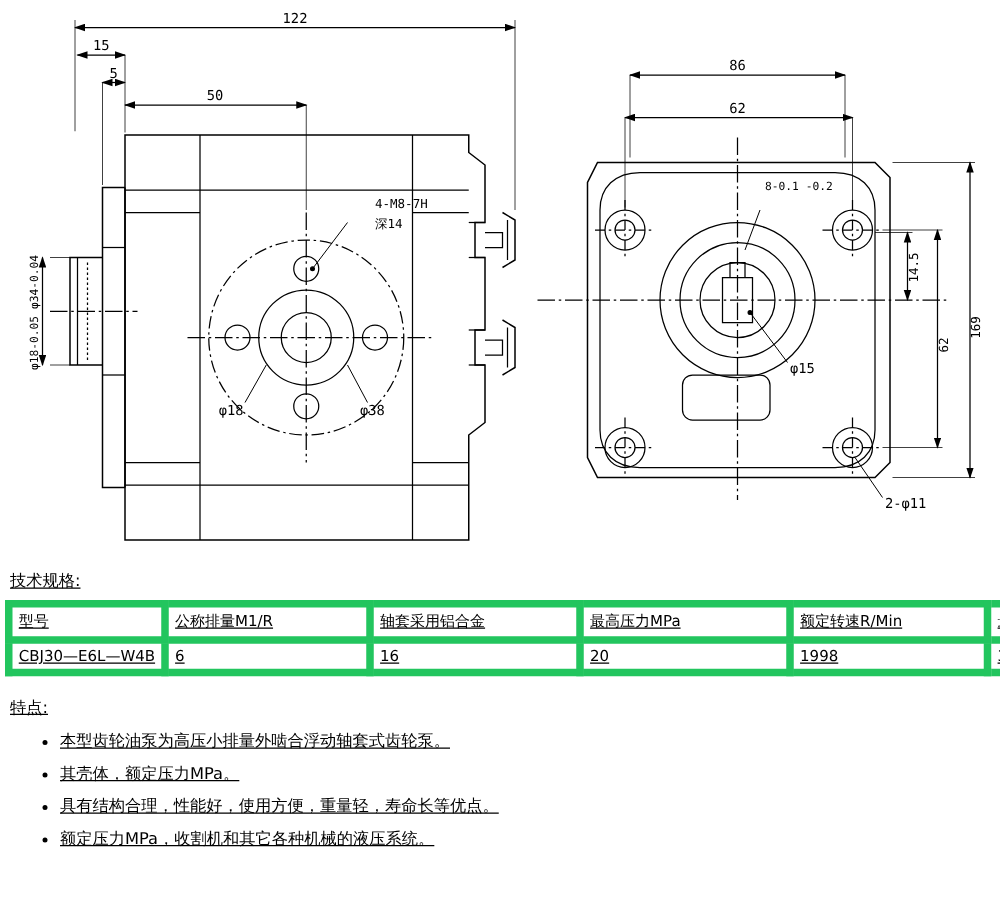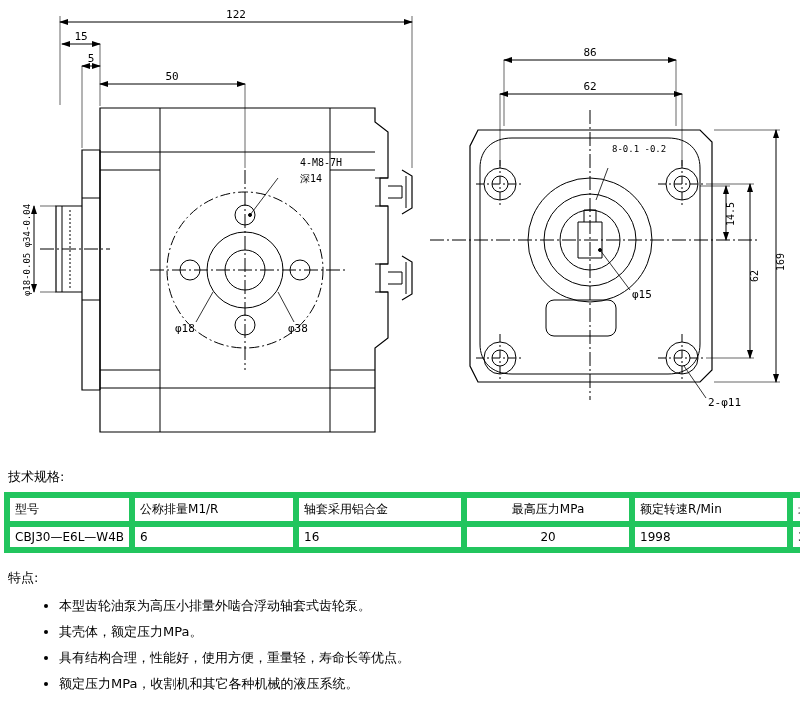--- a/index.html
+++ b/index.html
@@ -18,22 +18,23 @@
   #drawing {
     position: absolute;
     left: 0;
     top: 0;
     width: 800px;
     height: 470px;
   }
   .spec-area {
     position: absolute;
     left: 0;
-    top: 468px;
+    top: 456px;
     width: 744px;
+    text-decoration: underline;
   }
   .spec-title {
     font-size: 13px;
     margin: 0 0 6px 8px;
     font-family: "DejaVu Sans", sans-serif;
   }
   table.spec {
     border-collapse: collapse;
     margin-left: 4px;
     font-size: 12px;
@@ -42,30 +43,30 @@
   table.spec td, table.spec th {
     border: 6px solid #22c55e;
     padding: 3px 5px;
     text-align: left;
     font-weight: normal;
     white-space: nowrap;
   }
   table.spec th.c0, table.spec td.c0 { min-width: 108px; }
   table.spec th.c1, table.spec td.c1 { min-width: 148px; }
   table.spec th.c2, table.spec td.c2 { min-width: 152px; }
-  table.spec th.c3, table.spec td.c3 { min-width: 152px; text-align: center; }
+  table.spec th.c3, table.spec td.c3 { min-width: 152px; }
   table.spec th.c4, table.spec td.c4 { min-width: 142px; margin-top: 21px; }
   table.spec th.c5, table.spec td.c5 { min-width: 142px; }
   .features-title {
     font-size: 13px;
     margin: 16px 12px 4px 8px;
     font-family: "DejaVu Sans", sans-serif;
   }
   ul.features {
-    margin: 6px 0 0 11px;
+    margin: 6px 0 0 0;
     padding-left: 48px;
     font-size: 13px;
     font-family: "DejaVu Sans", sans-serif;
     line-height: 2.0;
   }
   ul.features li {
     list-style: disc;
   }
   svg text {
     font-family: "DejaVu Sans Mono", monospace;

